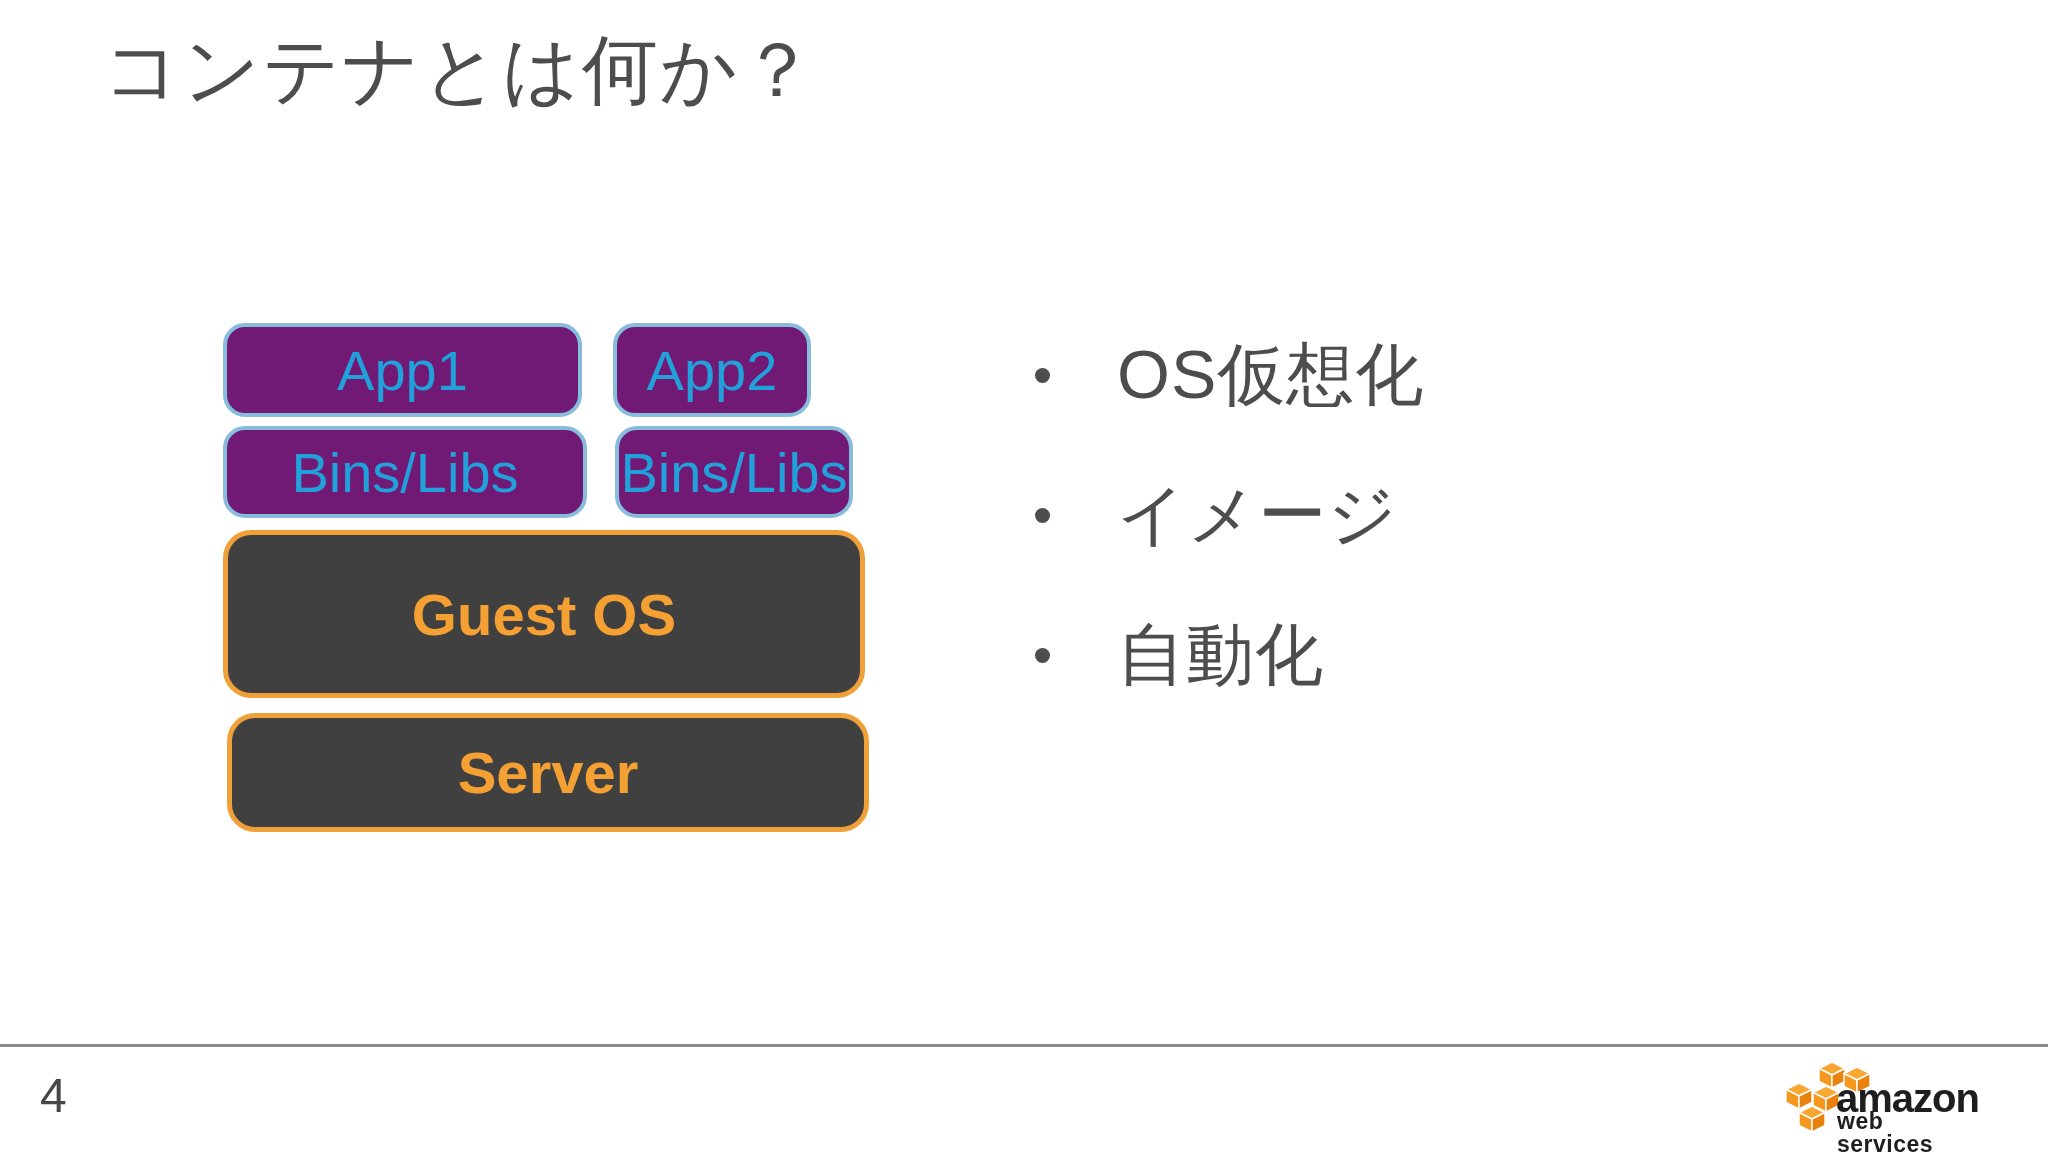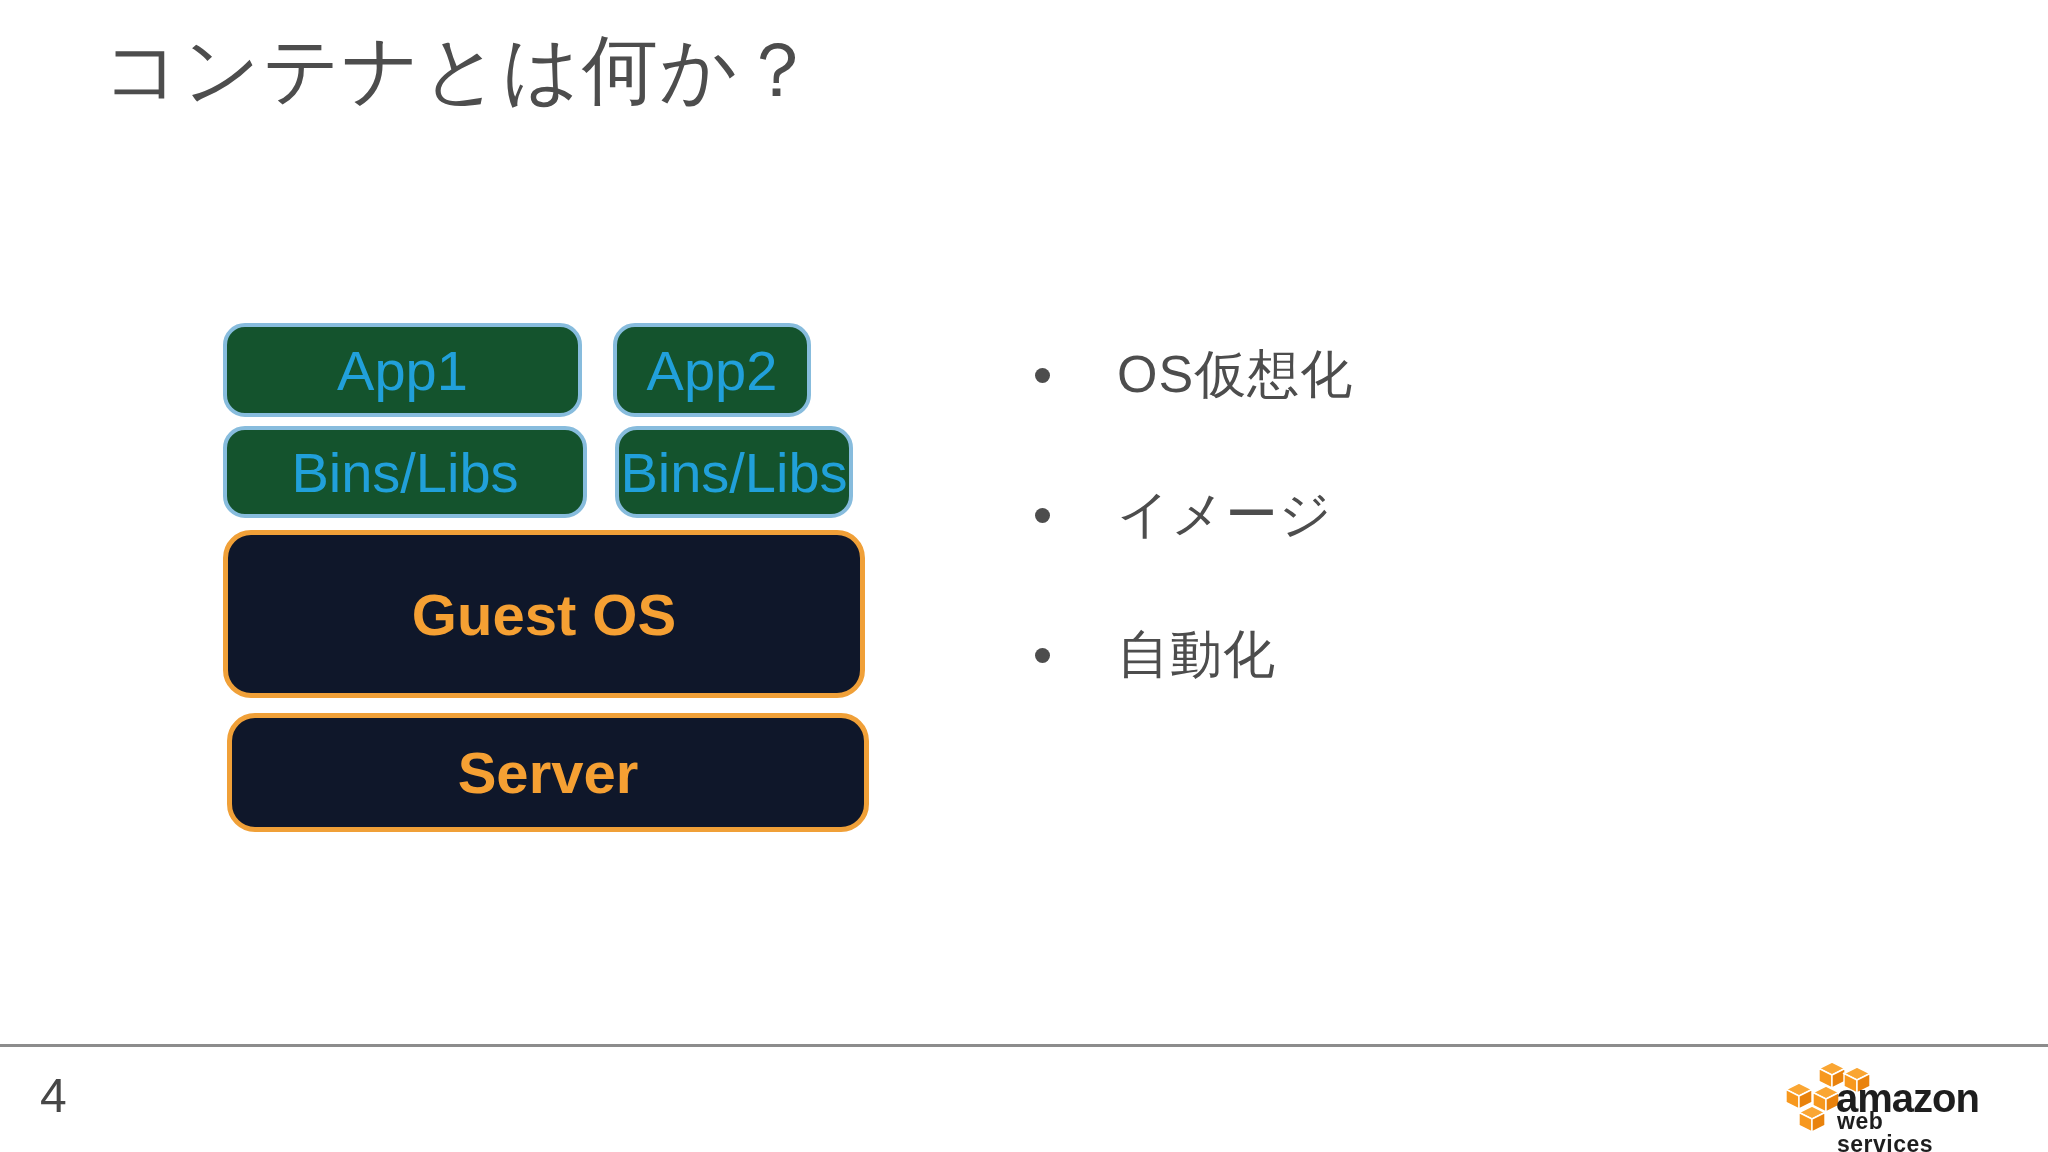--- a/index.html
+++ b/index.html
@@ -17,42 +17,42 @@
     letter-spacing:2px;line-height:1.15;margin:0;
   }
   
   .diagram{position:absolute;left:223px;top:323px;width:642px;height:520px;}
   .box{
     position:absolute;box-sizing:border-box;
     display:flex;align-items:center;justify-content:center;
     border-radius:22px;
   }
   .box.blue{
-    border:4px solid #87BCDD;background:#14532d;
+    border:4px solid #87BCDD;background:#701a75;
     color:#21A0DA;font-size:56px;font-weight:400;
   }
   .box.orange{
-    border:5px solid #F0A038;background:#0f172a;
+    border:5px solid #F0A038;background:#404040;
     color:#F5A033;font-size:58px;font-weight:bold;
     border-radius:28px;
   }
   .app1{left:0;top:0;width:359px;height:94px;}
   .app2{left:390px;top:0;width:198px;height:94px;}
   .bins1{left:0;top:103px;width:364px;height:92px;}
   .bins2{left:392px;top:103px;width:238px;height:92px;}
   .guest{left:0;top:207px;width:642px;height:168px;}
   .server{left:4px;top:390px;width:642px;height:119px;}
   
   .bullets{
     position:absolute;left:1035px;top:305px;
     list-style:none;margin:0;padding:0;
   }
   .bullets li{
     display:flex;align-items:center;height:140px;
-    font-size:52px;color:#4D4D4D;letter-spacing:1px;
+    font-size:68px;color:#4D4D4D;letter-spacing:1px;
   }
   .bullet-dot{
     width:15px;height:15px;border-radius:50%;
     background:#4D4D4D;margin-right:67px;flex:0 0 auto;
   }
   
   .footer-divider{
     position:absolute;left:0;top:1044px;width:2048px;height:3px;
     background:#8C8C8C;
   }

